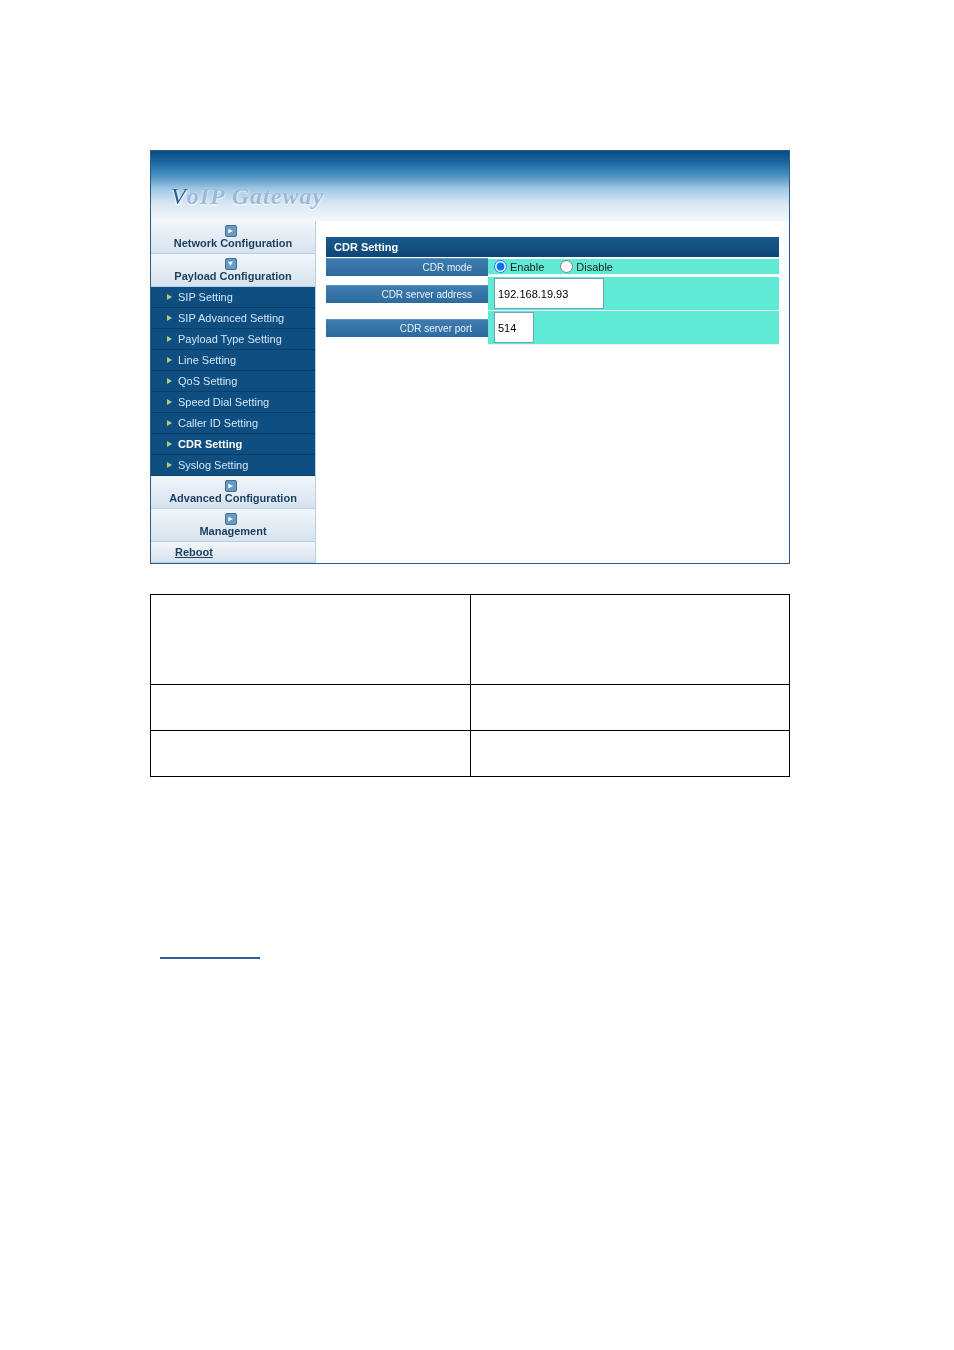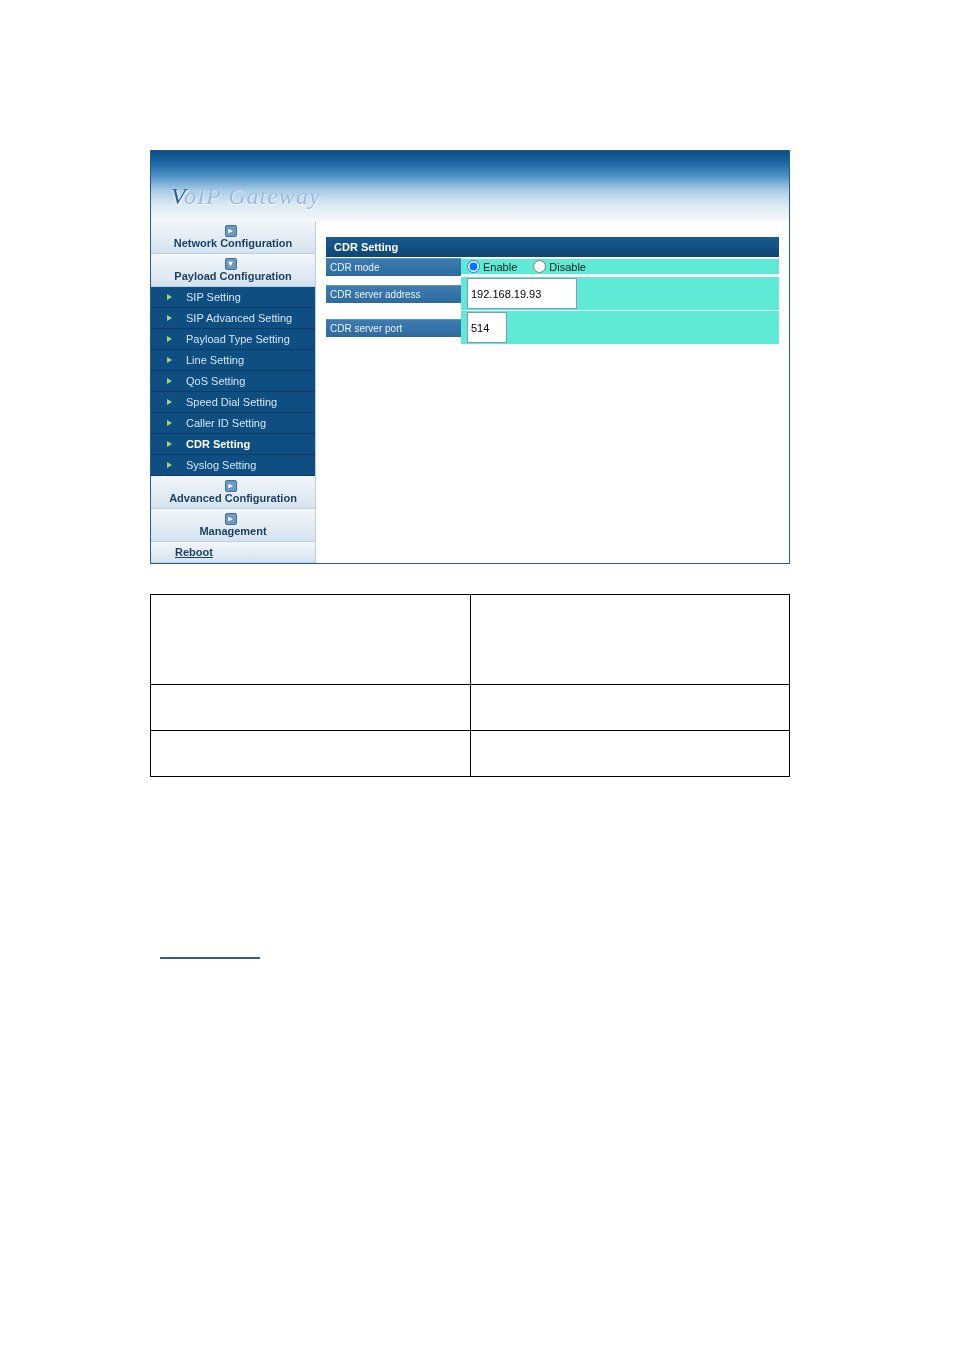--- a/index.html
+++ b/index.html
@@ -2,35 +2,35 @@
 <html><head>
   <meta charset="utf-8">
   <style>
     * { margin: 0; padding: 0; box-sizing: border-box; }
     body { background: #fff; font-family: Arial, sans-serif; font-size: 11px; width: 954px; }
     .page { padding: 150px 150px 0 150px; }
     .app-frame { border: 1px solid #2a5a8a; width: 640px; background: #fff; }
     .banner { height: 70px; background: linear-gradient(180deg, #0b4a85 0%, #1965a0 15%, #4a8fc2 35%, #a3c9e5 55%, #d8e8f3 75%, #f4f8fb 100%); position: relative; overflow: hidden; }
     .banner-title { position: absolute; left: 20px; top: 32px; font-family: Georgia, 'Times New Roman', serif; font-size: 24px; font-style: italic; letter-spacing: 1px; }
     .banner-title .v { color: #2b5f93; text-shadow: 0 1px 2px #fff, 1px 1px 3px #fff; }
-    .banner-title .rest { color: #9bbad8; text-shadow: 0 1px 2px #fff; }
+    .banner-title .rest { color: #9bbad8; text-shadow: 0 1px 2px #fff; font-weight: bold; }
     .columns { display: flex; min-height: 320px; }
     .sidebar { width: 165px; background: linear-gradient(180deg, #f0f6fb 0%, #d6e6f2 100%); border-right: 1px solid #b9d0e3; }
     .section-header { display: flex; align-items: center; background: linear-gradient(180deg, #f2f6fa 0%, #d5e3ef 100%); border-bottom: 1px solid #b9cfe2; padding: 4px 6px; font-weight: bold; color: #1b3e5e; font-size: 11px; cursor: pointer; flex-direction: column; }
     .section-icon { width: 12px; height: 12px; background: #6a99c2; border: 1px solid #3f6f9a; margin-right: 5px; display: inline-flex; align-items: center; justify-content: center; color: #fff; font-size: 8px; line-height: 1; border-radius: 2px; }
     .section-icon.down::after { content: '▾'; }
     .section-icon.right::after { content: '▸'; }
-    .sub-item { display: flex; align-items: center; background: #0f4e81; border-bottom: 1px solid #0a3c66; padding: 4px 8px 4px 16px; color: #d5e6f4; font-size: 11px; cursor: pointer; gap: 8px; }
+    .sub-item { display: flex; align-items: center; background: #0f4e81; border-bottom: 1px solid #0a3c66; padding: 4px 8px 4px 16px; color: #d5e6f4; font-size: 11px; cursor: pointer; }
     .sub-item.active { color: #fff; font-weight: bold; }
     .sub-tri { display: inline-block; width: 0; height: 0; border-top: 3px solid transparent; border-bottom: 3px solid transparent; border-left: 5px solid #abd07a; margin-right: 6px; }
     .reboot-item { background: linear-gradient(180deg, #f2f6fa 0%, #d5e3ef 100%); padding: 4px 6px 4px 24px; font-weight: bold; color: #1b3e5e; font-size: 11px; border-bottom: 1px solid #b9cfe2; cursor: pointer; text-decoration: underline; }
     .content { flex: 1; padding: 16px 10px 0 10px; background: #fff; }
     .panel-title { background: linear-gradient(180deg, #1a5a8f 0%, #0e4674 100%); color: #fff; font-weight: bold; font-size: 11px; padding: 4px 8px; }
     .form-row { display: flex; align-items: center; min-height: 20px; }
-    .row-label { width: 135px; background: linear-gradient(180deg, #3e7cb0 0%, #2d6a9e 100%); color: #eaf2f9; font-size: 10px; padding: 3px 4px; border-top: 1px solid #5a94c4; }
+    .row-label { width: 162px; background: linear-gradient(180deg, #3e7cb0 0%, #2d6a9e 100%); color: #eaf2f9; font-size: 10px; padding: 3px 16px; border-top: 1px solid #5a94c4; text-align: right; }
     .row-field { flex: 1; background: #5eead4; padding: 1px 6px; display: flex; align-items: center; gap: 16px; border-bottom: 1px solid #eef3f8; font-size: 11px; color: #222; }
     .row-field input[type=text] { border: 1px solid #7a9db8; font-size: 11px; padding: 1px 3px; height: 31px; }
     .radio-wrap { display: inline-flex; align-items: center; gap: 3px; }
     .radio-wrap input[type=radio] { margin: 0; }
     .apply-row { text-align: center; padding: 10px 0; }
     .apply-btn { background: linear-gradient(180deg, #ffffff 0%, #e5e5e5 100%); border: 1px solid #555; padding: 2px 14px; font-size: 11px; font-weight: bold; cursor: pointer; border-radius: 2px; }
     .doc-table { margin-top: 30px; border-collapse: collapse; width: 640px; }
     .doc-table td { border: 1px solid #000; padding: 18px 10px; width: 50%; vertical-align: top; height: 46px; }
     .doc-table tr:first-child td { height: 90px; }
     .underline-link { margin-top: 170px; width: 640px; }

